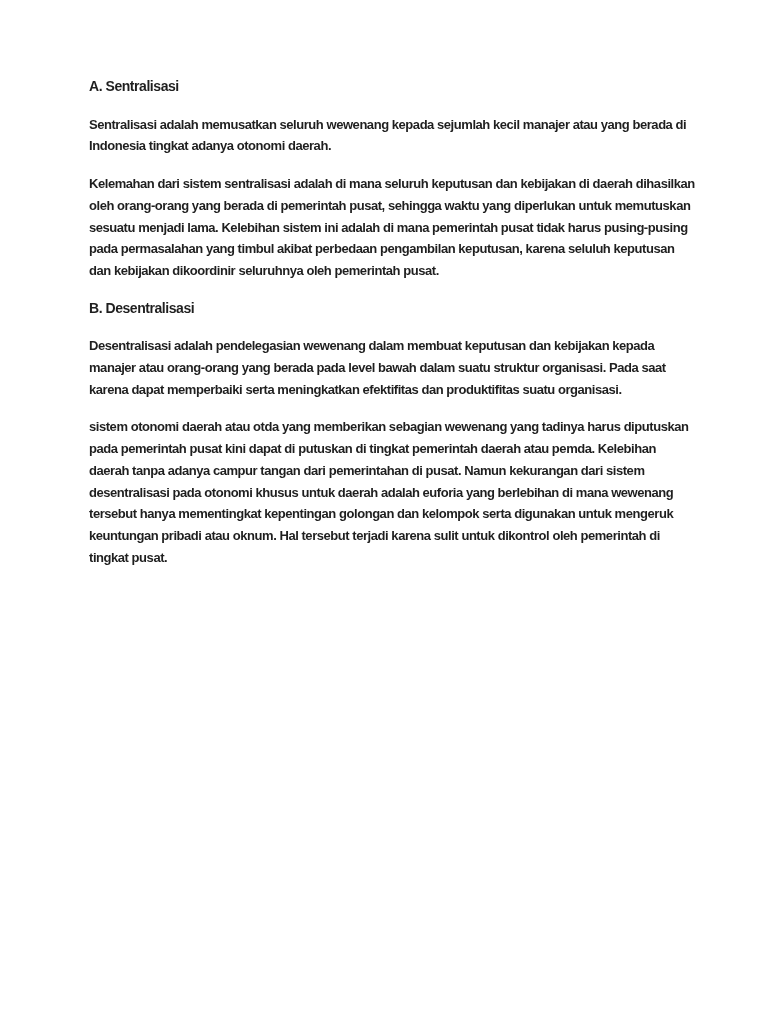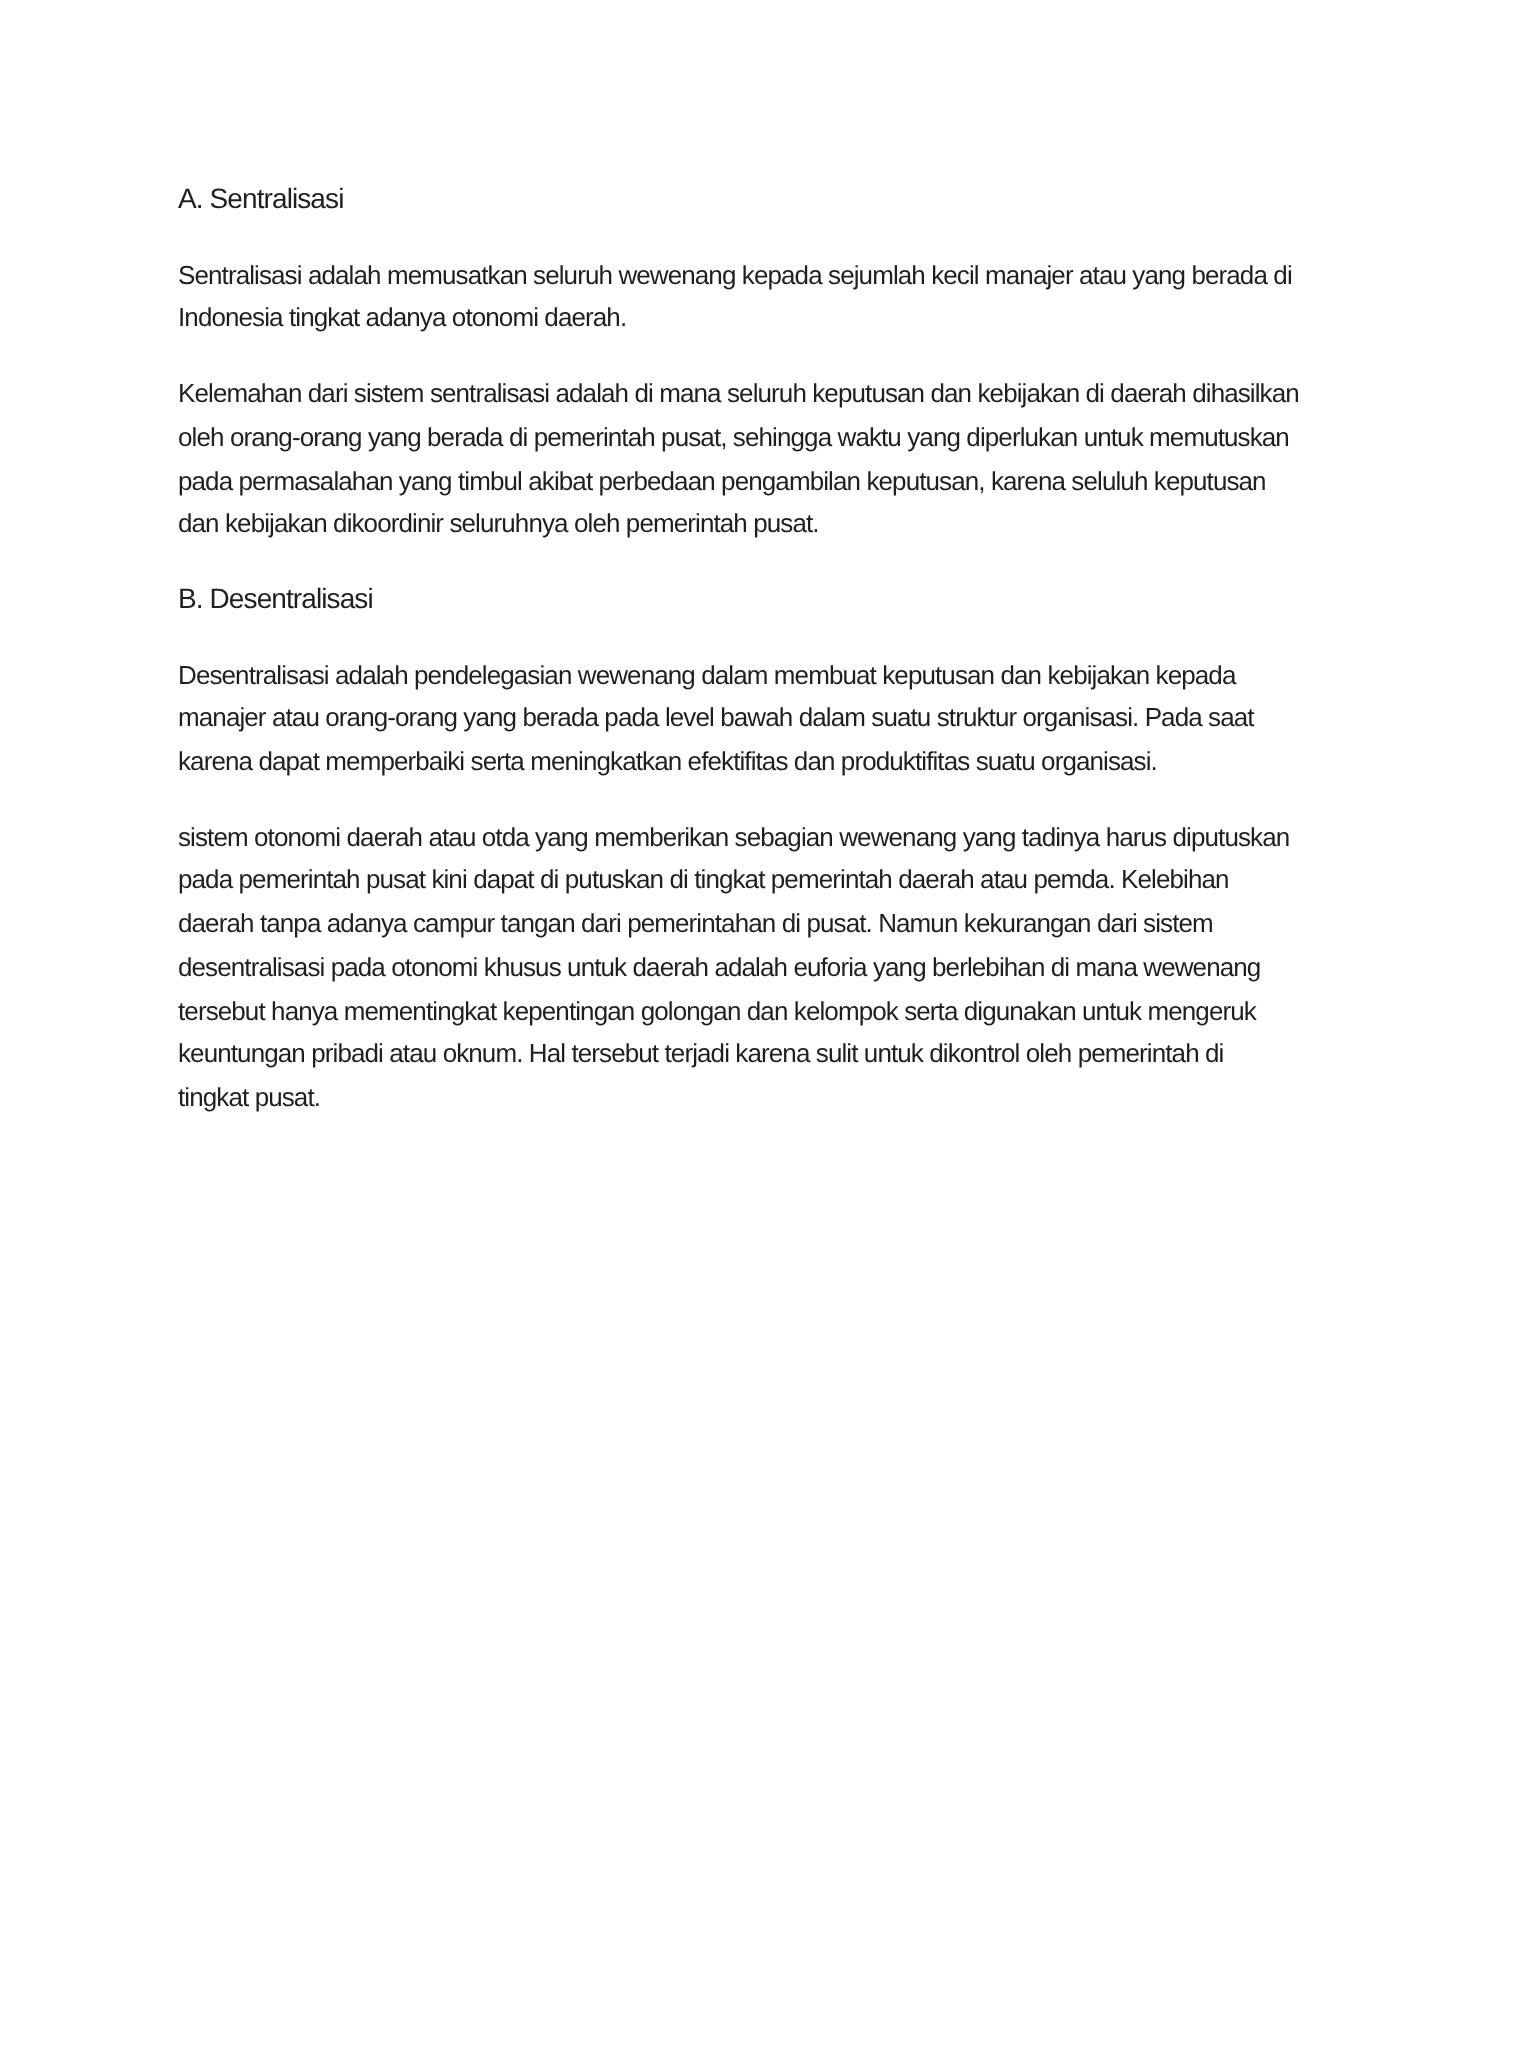--- a/index.html
+++ b/index.html
@@ -10,24 +10,24 @@
     width: 768px;
     height: 1024px;
     background: #ffffff;
     overflow: hidden;
     position: relative;
     font-family: "Liberation Sans", sans-serif;
   }
   .doc {
     position: absolute;
     left: 89px;
-    top: 89px;
+    top: 76px;
     width: 640px;
     color: #1f1f1f;
-    font-weight: 400;
+    font-weight: 700;
     font-size: 13px;
     letter-spacing: -0.45px;
   }
   .block {
     margin: 0 0 16px 0;
   }
   .heading {
     font-size: 14px;
     line-height: 21.7px;
     white-space: nowrap;
@@ -45,20 +45,21 @@
   <div class="block heading">A. Sentralisasi</div>
 
   <div class="block para">
       <div class="line">Sentralisasi adalah memusatkan seluruh wewenang kepada sejumlah kecil manajer atau yang berada di</div>
       <div class="line">Indonesia tingkat adanya otonomi daerah.</div>
     </div>
 
   <div class="block para">
       <div class="line">Kelemahan dari sistem sentralisasi adalah di mana seluruh keputusan dan kebijakan di daerah dihasilkan</div>
       <div class="line">oleh orang-orang yang berada di pemerintah pusat, sehingga waktu yang diperlukan untuk memutuskan</div>
+      <div class="line">sesuatu menjadi lama. Kelebihan sistem ini adalah di mana pemerintah pusat tidak harus pusing-pusing</div>
       <div class="line">pada permasalahan yang timbul akibat perbedaan pengambilan keputusan, karena seluluh keputusan</div>
       <div class="line">dan kebijakan dikoordinir seluruhnya oleh pemerintah pusat.</div>
     </div>
 
   <div class="block heading">B. Desentralisasi</div>
 
   <div class="block para">
       <div class="line">Desentralisasi adalah pendelegasian wewenang dalam membuat keputusan dan kebijakan kepada</div>
       <div class="line">manajer atau orang-orang yang berada pada level bawah dalam suatu struktur organisasi. Pada saat</div>
       <div class="line">karena dapat memperbaiki serta meningkatkan efektifitas dan produktifitas suatu organisasi.</div>

